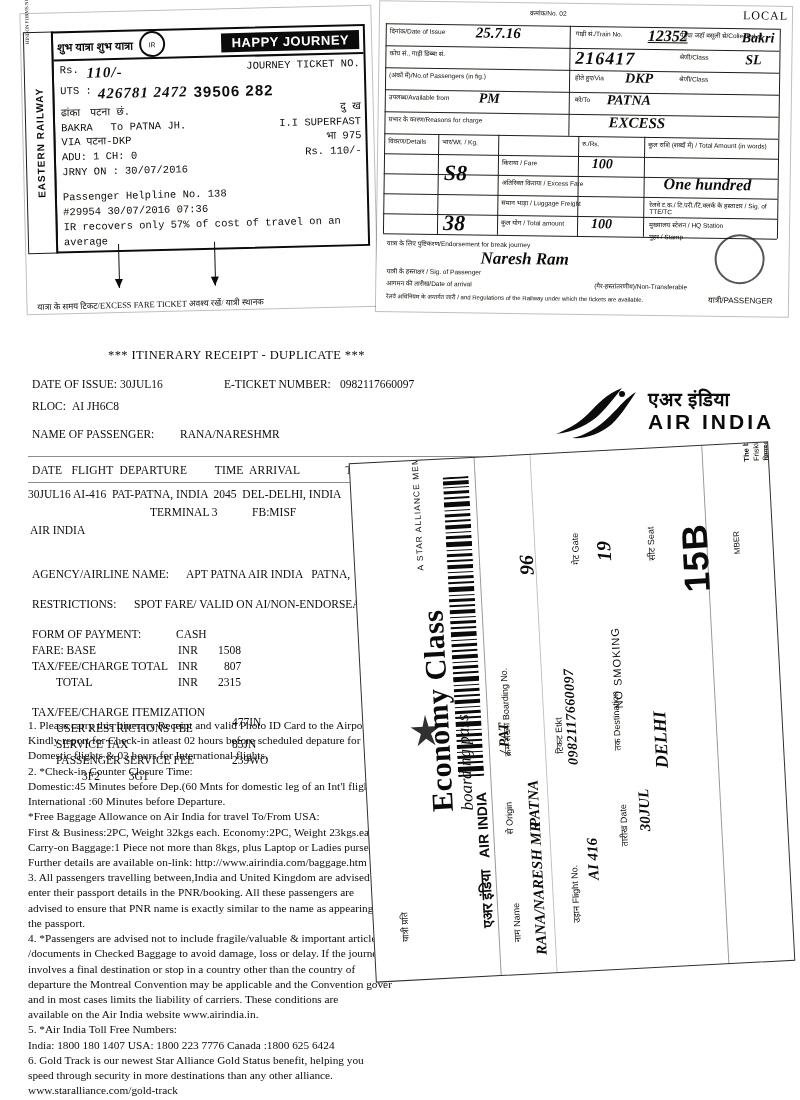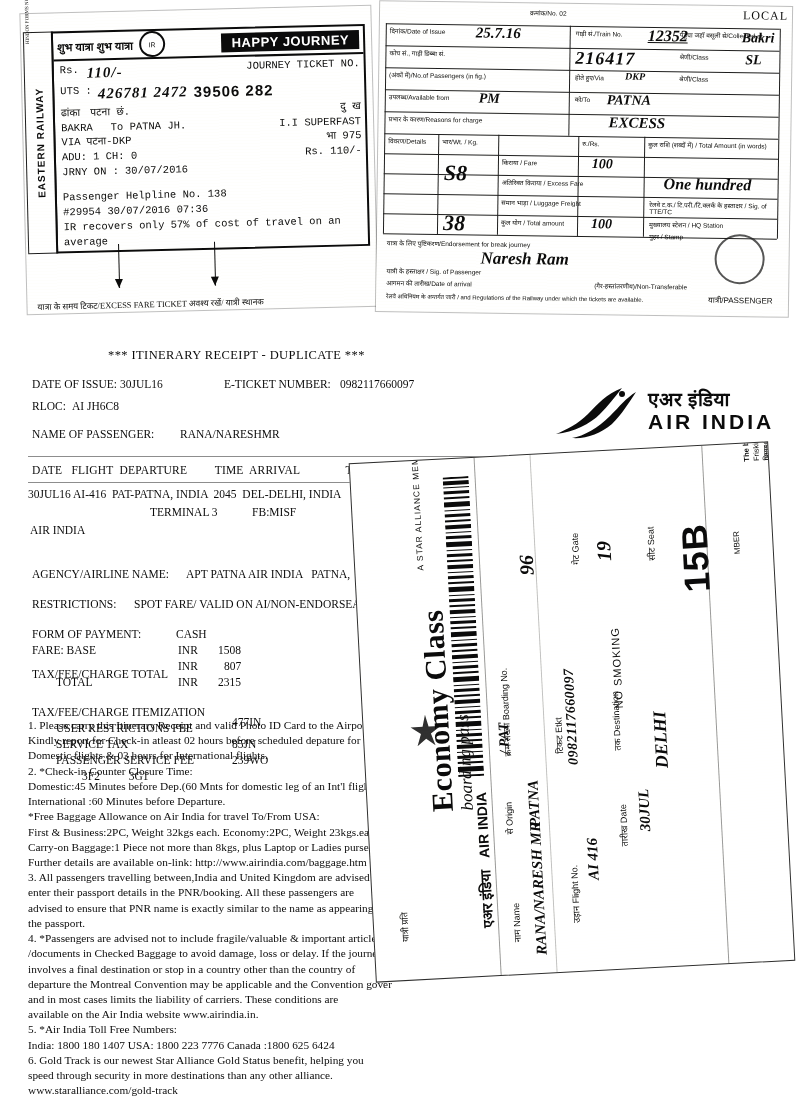--- a/index.html
+++ b/index.html
@@ -272,21 +272,21 @@
     <div class="lbl" style="left:300px;top:26px;">पहुँचा जहाँ वसूली से/Collected at</div>
     <div class="hw" style="left:362px;top:24px;font-size:14px;">Bakri</div>
 
     <div class="lbl" style="left:10px;top:48px;">कोच सं., गाड़ी डिब्बा सं.</div>
     <div class="hw" style="left:196px;top:44px;font-size:18px;letter-spacing:1px;">216417</div>
     <div class="lbl" style="left:300px;top:48px;">श्रेणी/Class</div>
     <div class="hw" style="left:366px;top:46px;font-size:14px;">SL</div>
 
     <div class="lbl" style="left:10px;top:70px;">(अंकों में)/No.of Passengers (in fig.)</div>
     <div class="lbl" style="left:196px;top:70px;">होते हुए/Via</div>
-    <div class="hw" style="left:246px;top:66px;font-size:10px;">DKP</div>
+    <div class="hw" style="left:246px;top:66px;font-size:14px;">DKP</div>
     <div class="lbl" style="left:300px;top:70px;">श्रेणी/Class</div>
 
     <div class="lbl" style="left:10px;top:92px;">उपलब्ध/Available from</div>
     <div class="hw" style="left:100px;top:88px;font-size:14px;font-family:Liberation Serif, serif;">PM</div>
     <div class="lbl" style="left:196px;top:92px;">को/To</div>
     <div class="hw" style="left:228px;top:88px;font-size:14px;">PATNA</div>
 
     <div class="lbl" style="left:10px;top:114px;">प्रभार के कारण/Reasons for charge</div>
     <div class="hw" style="left:230px;top:110px;font-size:15px;">EXCESS</div>
 
@@ -374,21 +374,21 @@
     <div class="t sm" style="left:32px;top:268px;">RESTRICTIONS:</div>
     <div class="t sm" style="left:134px;top:268px;">SPOT FARE/ VALID ON AI/NON-ENDORSEABLE/CHAN</div>
 
     <div class="t sm" style="left:32px;top:298px;">FORM OF PAYMENT:</div>
     <div class="t sm" style="left:176px;top:298px;">CASH</div>
 
     <div class="t sm" style="left:32px;top:314px;">FARE: BASE</div>
     <div class="t sm" style="left:178px;top:314px;">INR</div>
     <div class="t sm" style="left:218px;top:314px;">1508</div>
 
-    <div class="t sm" style="left:32px;top:338px;">TAX/FEE/CHARGE TOTAL</div>
+    <div class="t sm" style="left:32px;top:330px;">TAX/FEE/CHARGE TOTAL</div>
     <div class="t sm" style="left:178px;top:330px;">INR</div>
     <div class="t sm" style="left:224px;top:330px;">807</div>
 
     <div class="t sm" style="left:56px;top:346px;">TOTAL</div>
     <div class="t sm" style="left:178px;top:346px;">INR</div>
     <div class="t sm" style="left:218px;top:346px;">2315</div>
 
     <div class="t sm" style="left:32px;top:376px;">TAX/FEE/CHARGE ITEMIZATION</div>
     <div class="t sm" style="left:56px;top:392px;">USER RESTRICTIONS FEE</div>
     <div class="t sm" style="left:232px;top:370px;margin-top:16px;">477IN</div>

